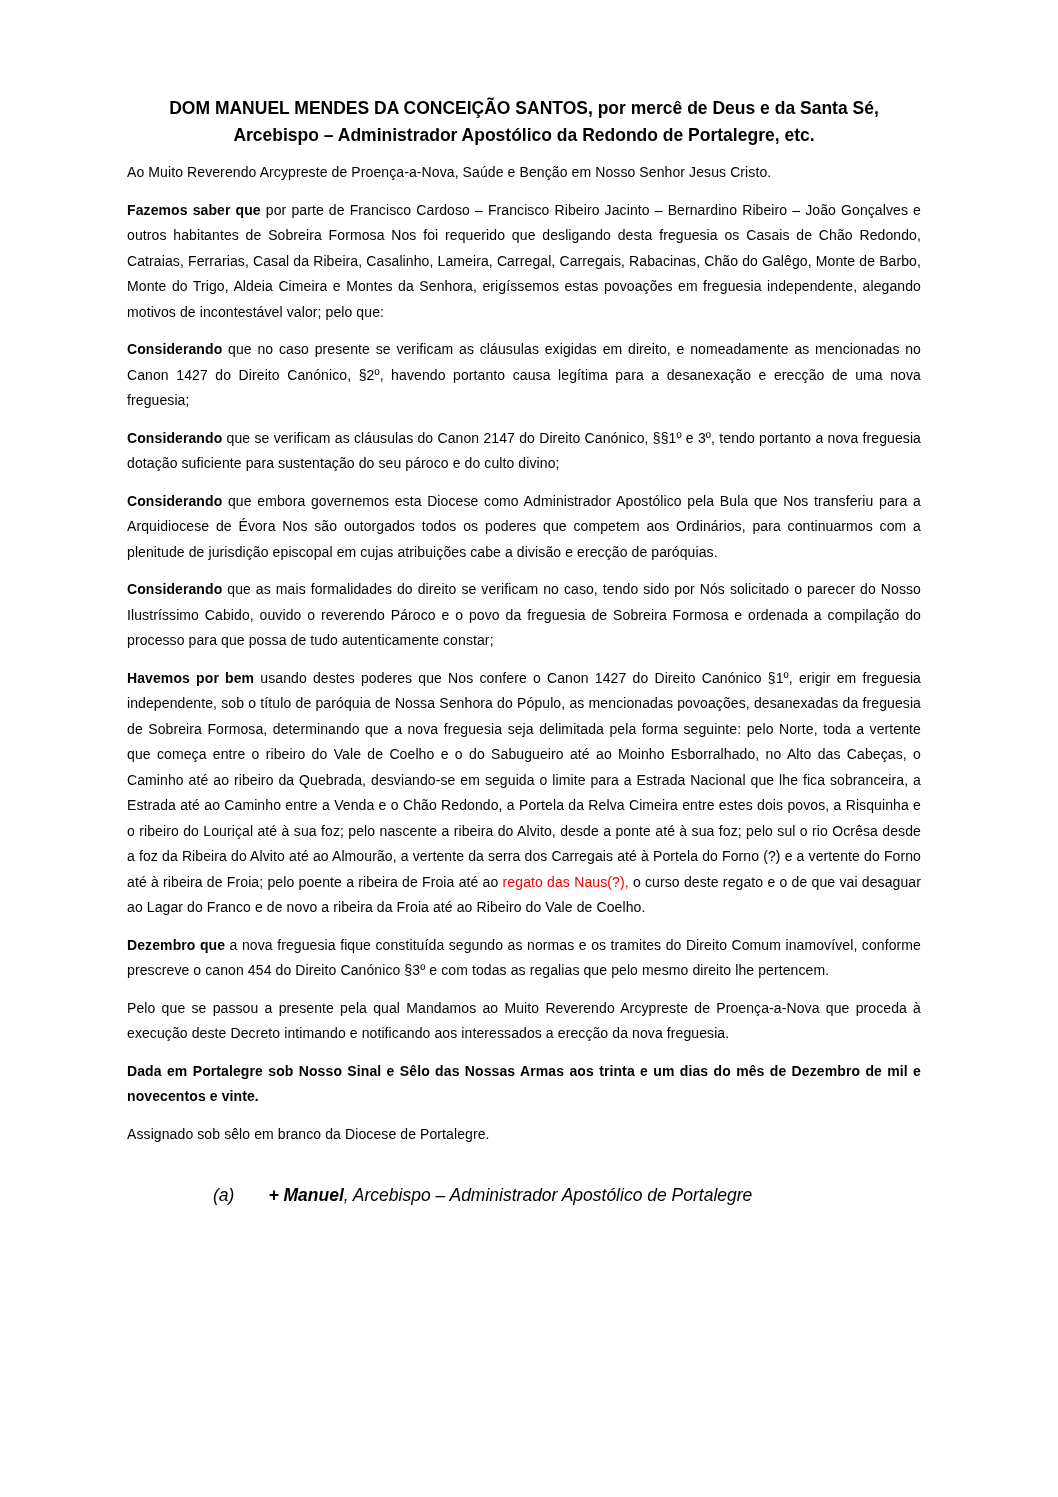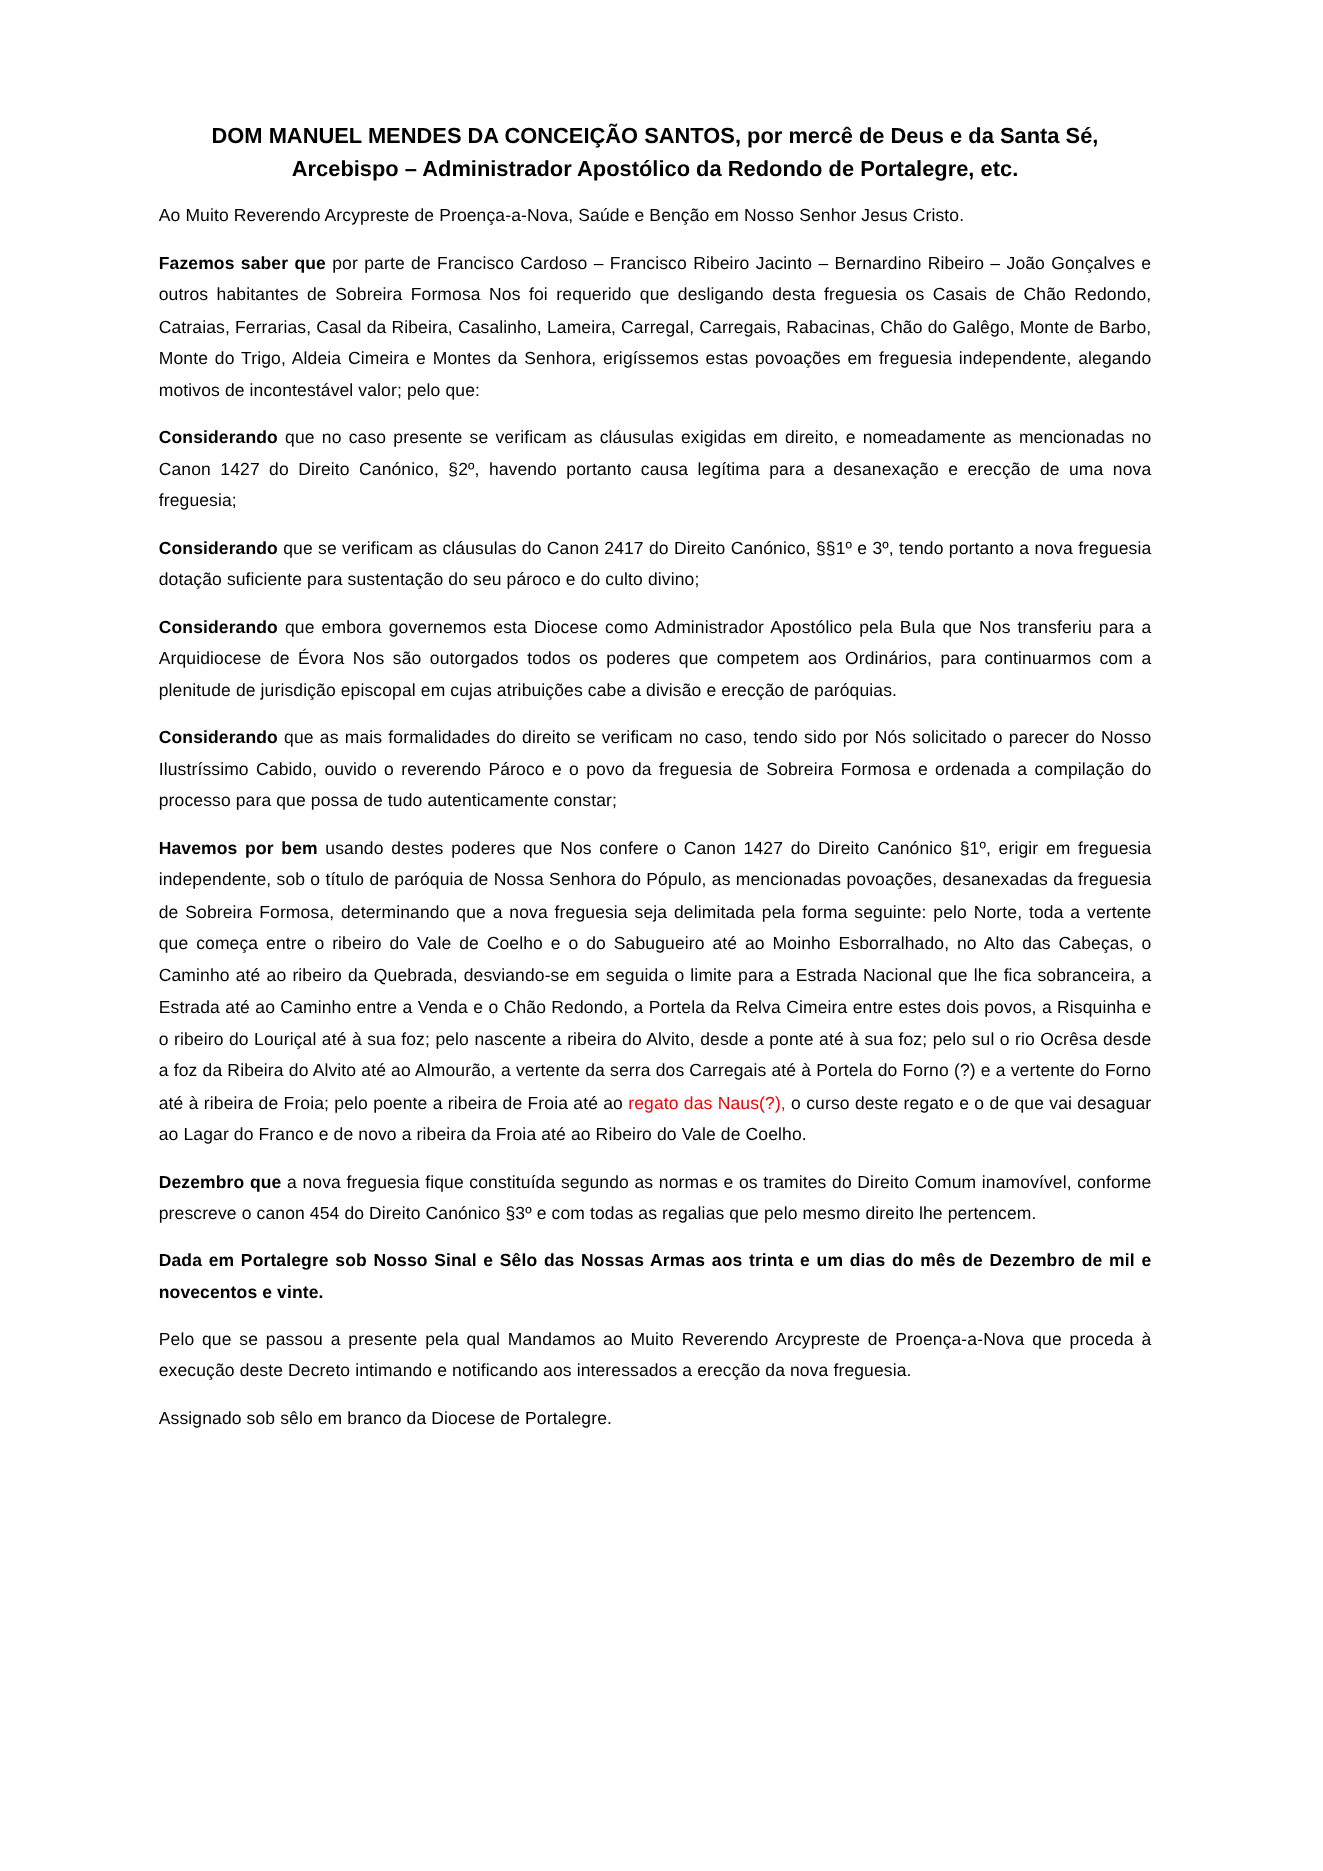--- a/index.html
+++ b/index.html
@@ -55,24 +55,27 @@
 
   <div class="doc-title">
     <div>DOM MANUEL MENDES DA CONCEIÇÃO SANTOS, por mercê de Deus e da Santa Sé,</div>
     <div>Arcebispo – Administrador Apostólico da Redondo de Portalegre, etc.</div>
   </div>
 
   <div id="paragraphs-container">
       <p class="body-para"><span>Ao Muito Reverendo Arcypreste de Proença-a-Nova, Saúde e Benção em Nosso Senhor Jesus Cristo.</span></p>
       <p class="body-para"><span class="bold">Fazemos saber que </span><span>por parte de Francisco Cardoso – Francisco Ribeiro Jacinto – Bernardino Ribeiro – João Gonçalves e outros habitantes de Sobreira Formosa Nos foi requerido que desligando desta freguesia os Casais de Chão Redondo, Catraias, Ferrarias, Casal da Ribeira, Casalinho, Lameira, Carregal, Carregais, Rabacinas, Chão do Galêgo, Monte de Barbo, Monte do Trigo, Aldeia Cimeira e Montes da Senhora, erigíssemos estas povoações em freguesia independente, alegando motivos de incontestável valor; pelo que:</span></p>
       <p class="body-para"><span class="bold">Considerando </span><span>que no caso presente se verificam as cláusulas exigidas em direito, e nomeadamente as mencionadas no Canon 1427 do Direito Canónico, §2º, havendo portanto causa legítima para a desanexação e erecção de uma nova freguesia;</span></p>
-      <p class="body-para"><span class="bold">Considerando </span><span>que se verificam as cláusulas do Canon 2417 do Direito Canónico, §§1º e 3º, tendo portanto a nova freguesia dotação suficiente para sustentação do seu pároco e do culto divino;</span></p>
+      <p class="body-para"><span class="bold">Considerando </span><span>que se verificam as cláusulas do Canon 2147 do Direito Canónico, §§1º e 3º, tendo portanto a nova freguesia dotação suficiente para sustentação do seu pároco e do culto divino;</span></p>
       <p class="body-para"><span class="bold">Considerando </span><span>que embora governemos esta Diocese como Administrador Apostólico pela Bula que Nos transferiu para a Arquidiocese de Évora Nos são outorgados todos os poderes que competem aos Ordinários, para continuarmos com a plenitude de jurisdição episcopal em cujas atribuições cabe a divisão e erecção de paróquias.</span></p>
       <p class="body-para"><span class="bold">Considerando </span><span>que as mais formalidades do direito se verificam no caso, tendo sido por Nós solicitado o parecer do Nosso Ilustríssimo Cabido, ouvido o reverendo Pároco e o povo da freguesia de Sobreira Formosa e ordenada a compilação do processo para que possa de tudo autenticamente constar;</span></p>
       <p class="body-para"><span class="bold">Havemos por bem </span><span>usando destes poderes que Nos confere o Canon 1427 do Direito Canónico §1º, erigir em freguesia independente, sob o título de paróquia de Nossa Senhora do Pópulo, as mencionadas povoações, desanexadas da freguesia de Sobreira Formosa, determinando que a nova freguesia seja delimitada pela forma seguinte: pelo Norte, toda a vertente que começa entre o ribeiro do Vale de Coelho e o do Sabugueiro até ao Moinho Esborralhado, no Alto das Cabeças, o Caminho até ao ribeiro da Quebrada, desviando-se em seguida o limite para a Estrada Nacional que lhe fica sobranceira, a Estrada até ao Caminho entre a Venda e o Chão Redondo, a Portela da Relva Cimeira entre estes dois povos, a Risquinha e o ribeiro do Louriçal até à sua foz; pelo nascente a ribeira do Alvito, desde a ponte até à sua foz; pelo sul o rio Ocrêsa desde a foz da Ribeira do Alvito até ao Almourão, a vertente da serra dos Carregais até à Portela do Forno (?) e a vertente do Forno até à ribeira de Froia; pelo poente a ribeira de Froia até ao </span><span style="color: rgb(238, 0, 0);">regato das Naus(?),</span><span> o curso deste regato e o de que vai desaguar ao Lagar do Franco e de novo a ribeira da Froia até ao Ribeiro do Vale de Coelho.</span></p>
       <p class="body-para"><span class="bold">Dezembro que </span><span>a nova freguesia fique constituída segundo as normas e os tramites do Direito Comum inamovível, conforme prescreve o canon 454 do Direito Canónico §3º e com todas as regalias que pelo mesmo direito lhe pertencem.</span></p>
+      <p class="body-para"><span>Pelo que se passou a presente pela qual Mandamos ao Muito Reverendo Arcypreste de Proença-a-Nova que proceda à execução deste Decreto intimando e notificando aos interessados a erecção da nova freguesia.</span></p>
       <p class="body-para all-bold"><span class="bold">Dada em Portalegre sob Nosso Sinal e Sêlo das Nossas Armas aos trinta e um dias do mês de Dezembro de mil e novecentos e vinte.</span></p>
-      <p class="body-para"><span>Pelo que se passou a presente pela qual Mandamos ao Muito Reverendo Arcypreste de Proença-a-Nova que proceda à execução deste Decreto intimando e notificando aos interessados a erecção da nova freguesia.</span></p>
       <p class="body-para"><span>Assignado sob sêlo em branco da Diocese de Portalegre.</span></p>
     </div>
 
+  <div class="signature-line">
+    <span>(a)</span><span class="sig-gap"></span><span class="sig-name">+ Manuel</span><span>, Arcebispo – Administrador Apostólico de Portalegre</span>
+  </div>
 
 </div>
 
 </body></html>

